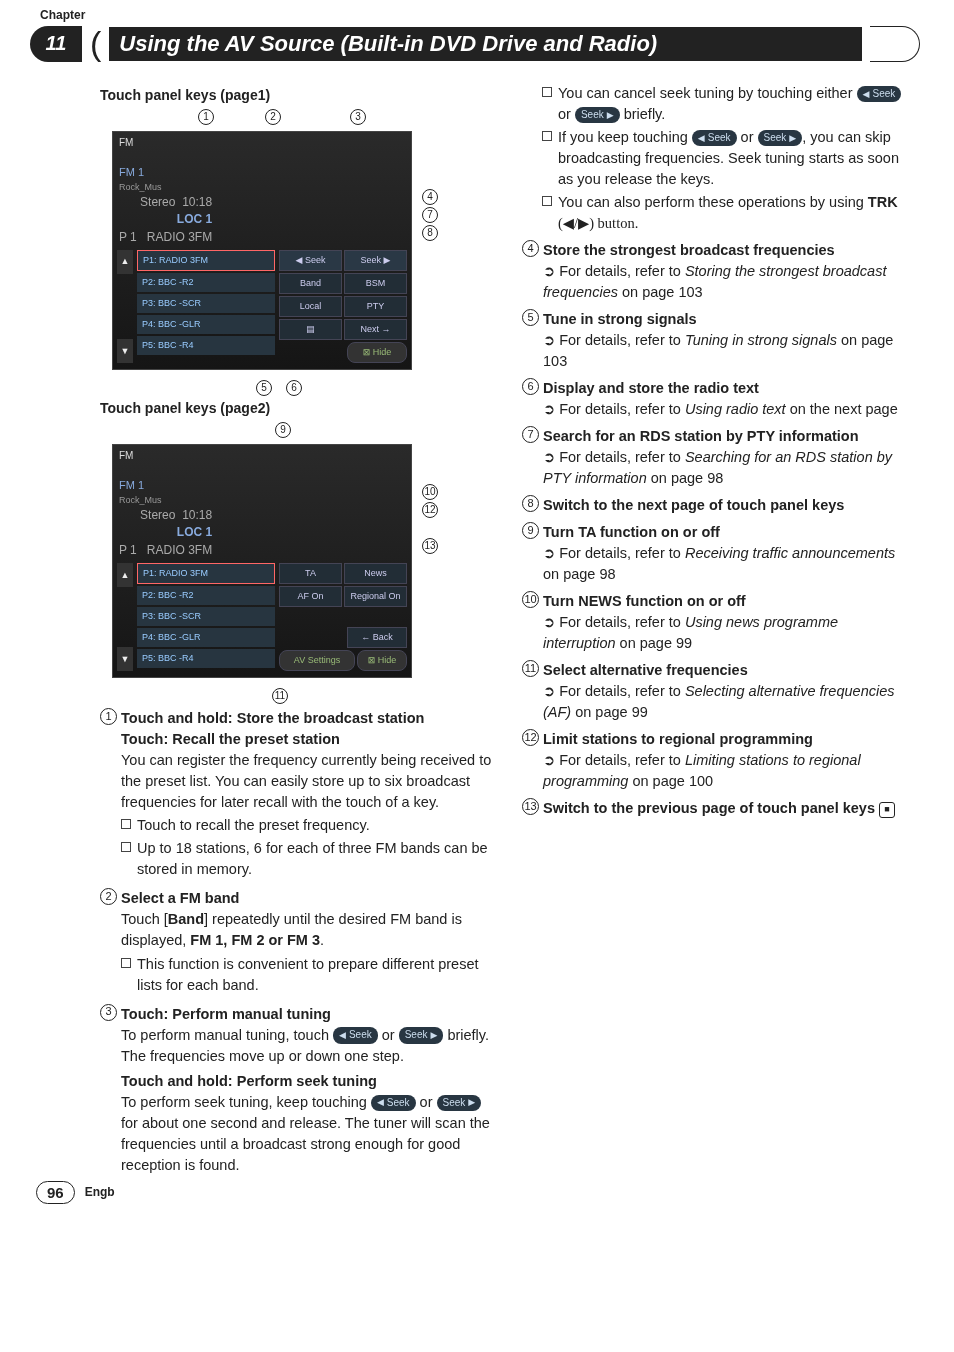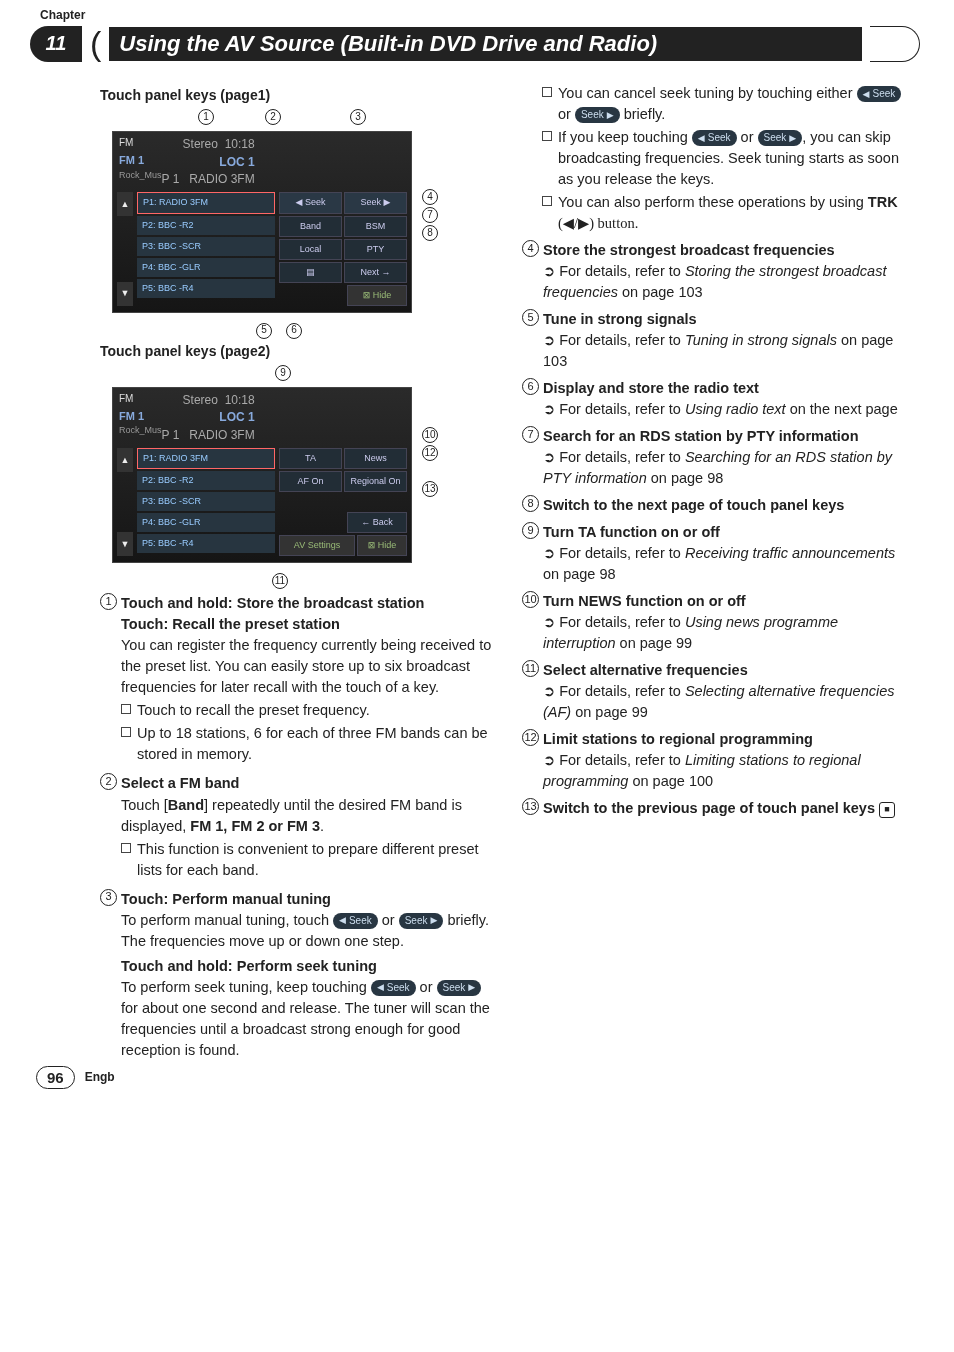--- a/index.html
+++ b/index.html
@@ -20,38 +20,38 @@
   .open-paren { font-size: 34px; font-weight:300; color:#222; }
   .title-text { flex:1; background:#222; color:#fff; font-size:22px; font-weight:bold; padding:4px 10px; border-radius:0; font-style: italic; }
   .end-cap { width:50px; height:36px; border: 1px solid #222; border-left:none; border-radius:0 20px 20px 0; }
 
   .columns { display:flex; gap:30px; padding: 0 40px 0 100px; font-size:14.5px; line-height:1.45; }
   .col { width: 405px; }
   .section-label { font-weight:bold; font-size:14px; margin: 4px 0 8px 0; }
 
   
   .panel { width:300px; background: linear-gradient(#2a2a2a,#151515); border:1px solid #444; color:#c8c8c8; font-size:10px; position:relative; margin-left:0; }
-  .panel-topbar { display:flex; align-items:flex-start; padding:4px 6px 2px 6px; font-size:9px; }
+  .panel-topbar { display:flex; align-items:flex-start; padding:4px 6px 2px 6px; font-size:9px;flex-direction:column; }
   .panel-topbar .left { display:flex; flex-direction:column; }
   .panel-topbar .fm-label { font-size:10px; color:#ddd; }
-  .panel-topbar .fm1 { color:#8ad; font-weight:bold; font-size:11px; margin-top:2px; }
+  .panel-topbar .fm1 { color:#8ad; font-weight:normal; font-size:11px; margin-top:14px; }
   .panel-topbar .rockmus { color:#999; font-size:9px; }
   .panel-topbar .right { text-align:right; font-size:12px; color:#aaa; }
   .panel-topbar .loc { color:#8ad; font-weight:bold; }
   .panel-body { display:flex; padding:2px 4px 6px 4px; gap:4px; }
   .preset-col { width:16px; display:flex; flex-direction:column; gap:2px; }
   .preset-col .arrow-btn { background:#333; height:24px; display:flex;align-items:center;justify-content:center; color:#eee; font-size:9px; }
   .pcol .row { background:#273540; color:#9cf; font-size:9px; padding:3px 5px; margin-bottom:2px; white-space:nowrap; }
   .pcol .row.sel { border:1px solid #f66; }
   .pcol { flex:1; }
   .btncol { width:128px; display:flex; flex-direction:column; gap:2px; }
   .btncol .brow { display:flex; gap:2px; }
   .mini-btn { flex:1; background:#2a3845; color:#cce; font-size:9px; text-align:center; padding:3px 2px; border:1px solid #445; }
   .mini-btn.dark { background:#222d36; }
-  .mini-btn.hide { background:#333; color:#9b7; }
+  .mini-btn.hide { background:#333; color:#9b7;border-radius:8px; }
   .callout { position:absolute; width:16px; height:16px; border:1px solid #222; border-radius:50%; font-size:10px; display:flex;align-items:center;justify-content:center; background:#fff; color:#222; }
   .panel-wrap { position:relative; padding: 18px 0 24px 12px; }
 
   .num-circle { display:inline-flex; width:17px; height:17px; border:1px solid #222; border-radius:50%; align-items:center; justify-content:center; font-size:11px; vertical-align:baseline; margin-right:4px; flex-shrink:0; }
   .item { display:flex; align-items:flex-start; margin: 6px 0 2px 0; }
   .item-body { flex:1; }
   .item-title { font-weight:bold; }
   .sub { padding-left: 20px; }
   .bullet-sq { width:10px; height:10px; border:1.5px solid #444; display:inline-block; margin-right:6px; flex-shrink:0; margin-top:4px; }
   .sub-row { display:flex; align-items:flex-start; margin:2px 0; }

